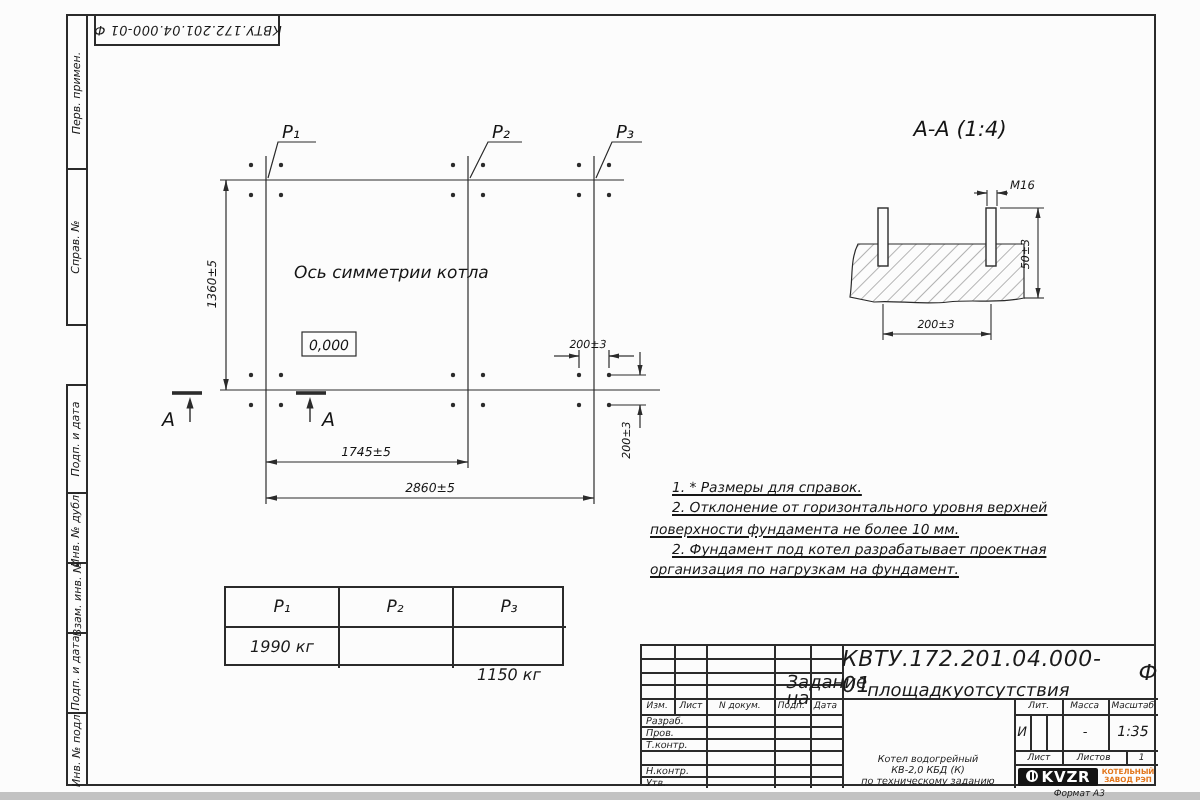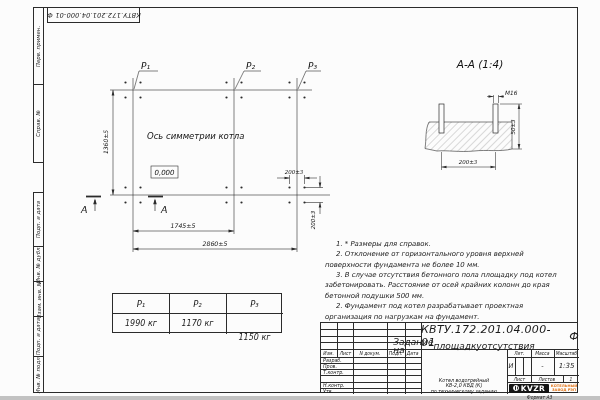--- a/index.html
+++ b/index.html
@@ -10,21 +10,21 @@
   .frame{border:1px solid #2b2b2b;box-sizing:border-box;}
   .hl{position:absolute;height:1px;background:#2b2b2b;}
   .vl{position:absolute;width:1px;background:#2b2b2b;}
   .cell{position:absolute;display:flex;align-items:center;justify-content:center;font-style:italic;color:#1a1a1a;box-sizing:border-box;}
   .cell.left{justify-content:flex-start;}
   .nowrap{white-space:nowrap;}
   .sc5{font-size:9px;transform:scale(.5);}
   .sc5l{font-size:9.6px;transform:scale(.5);transform-origin:left center;}
   .vrot{font-size:10px;transform:rotate(-90deg) scale(.55);}
   .rot180{font-size:6.5px;transform:rotate(180deg);letter-spacing:.2px;}
-  .notes{font-style:italic;color:#161616;font-size:6.9px;line-height:1.5;}
+  .notes{font-style:italic;color:#161616;font-size:6.9px;line-height:1.5;text-decoration:underline;}
   .notes p{margin:0;text-indent:11px;}
   .doccell{font-size:11px;letter-spacing:.3px;}
   svg text{font-family:"DejaVu Sans",sans-serif;font-style:italic;fill:#141414;}
 </style>
 </head>
 <body>
 
 <div class="abs paper"></div>
 <div class="abs bottomband"></div>
 
@@ -176,33 +176,31 @@
       <path d="M495.5 167 L490.5 165.7 L490.5 168.3 Z"></path>
   </g>
   <text x="505" y="94.5" font-size="5.8">М16</text>
   <text x="514.5" y="127" font-size="5.5" text-anchor="middle" transform="rotate(-90 514.5 127)">50±3</text>
   <text x="468" y="164.2" font-size="5.5" text-anchor="middle">200±3</text>
 </svg>
 
 <div class="abs notes" style="left:325px;top:239px;width:240px;">
   <p>1. * Размеры для справок.</p>
   <p>2. Отклонение от горизонтального уровня верхней поверхности фундамента не более 10 мм.</p>
-  <p>3. В случае отсутствия бетонного пола площадку под котел забетонировать. Расстояние от осей крайних колонн до края бетонной подушки 500 мм.</p>
   <p>2. Фундамент под котел разрабатывает проектная организация по нагрузкам на фундамент.</p>
 </div>
 
 <div class="abs frame" style="left:112px;top:293px;width:170px;height:40px;">
   <div class="vl" style="left:56px;top:0;height:40px;"></div>
   <div class="vl" style="left:113px;top:0;height:40px;"></div>
   <div class="hl" style="left:0;top:19px;width:170px;"></div>
   <div class="cell" style="left:0;top:0;width:56px;height:19px;font-size:8.5px;">P₁</div>
   <div class="cell" style="left:56px;top:0;width:57px;height:19px;font-size:8.5px;">P₂</div>
   <div class="cell" style="left:113px;top:0;width:57px;height:19px;font-size:8.5px;">P₃</div>
   <div class="cell" style="left:0;top:19px;width:56px;height:21px;font-size:8px;">1990 кг</div>
-  <div class="cell" style="left:56px;top:19px;width:57px;height:21px;font-size:8px;">1170 кг</div>
   <div class="cell" style="left:113px;top:33px;width:57px;height:21px;font-size:8px;">1150 кг</div>
 </div>
 
 <div class="abs frame" style="left:320px;top:322px;width:258px;height:71px;">
 
   <div class="vl" style="left:16px;top:0;height:34px;"></div>
   <div class="vl" style="left:32px;top:0;height:71px;"></div>
   <div class="vl" style="left:66px;top:0;height:71px;"></div>
   <div class="vl" style="left:84px;top:0;height:71px;"></div>
   <div class="vl" style="left:100px;top:0;height:71px;"></div>

